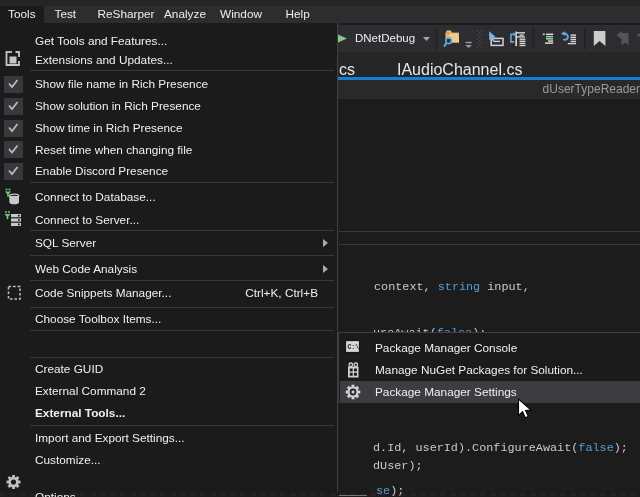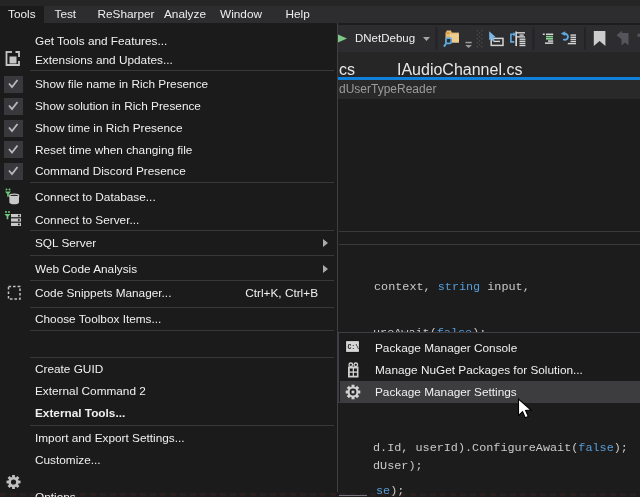--- a/index.html
+++ b/index.html
@@ -1,17 +1,17 @@
 <!DOCTYPE html>
 <html><head>
 <meta charset="utf-8">
 <style>
   html,body{margin:0;padding:0;background:#1C1C1D;}
   #root{position:relative;width:640px;height:497px;overflow:hidden;background:#1C1C1D;
-        font-family:"Liberation Sans",sans-serif;color:#F0F0F0;}
+        font-family:"Liberation Sans",sans-serif;color:#F0F0F0;text-align:right;}
   .abs{position:absolute;}
   
   .topstrip{left:0;top:0;width:640px;height:6px;background:#252526;}
   .menubar{left:0;top:6px;width:640px;height:17px;background:#2D2D30;}
   .mlabel{position:absolute;top:0;height:17px;line-height:17px;font-size:11.8px;color:#EDEDEE;}
   .toolsbox{position:absolute;left:0;top:0;width:44px;height:17px;background:#1B1B1C;}
   
   .toolbar{left:338px;top:25px;width:302px;height:27px;background:#2D2D30;}
   .dnet{position:absolute;left:17px;top:0;height:27px;line-height:27px;font-size:11.5px;color:#EFEFEF;}
   
@@ -176,21 +176,21 @@
     <div class="mi" style="top:72px;">
         <span class="lbl">Show solution in Rich Presence</span>
       </div>
     <div class="mi" style="top:94px;">
         <span class="lbl">Show time in Rich Presence</span>
       </div>
     <div class="mi" style="top:115.5px;">
         <span class="lbl">Reset time when changing file</span>
       </div>
     <div class="mi" style="top:137px;">
-        <span class="lbl">Command Discord Presence</span>
+        <span class="lbl">Enable Discord Presence</span>
       </div>
     <div class="msep" style="top:159px;"></div>
     <div class="mi" style="top:162.5px;">
         <span class="lbl">Connect to Database...</span>
       </div>
     <div class="mi" style="top:185.5px;">
         <span class="lbl">Connect to Server...</span>
       </div>
     <div class="msep" style="top:207px;"></div>
     <div class="mi" style="top:208.5px;">

